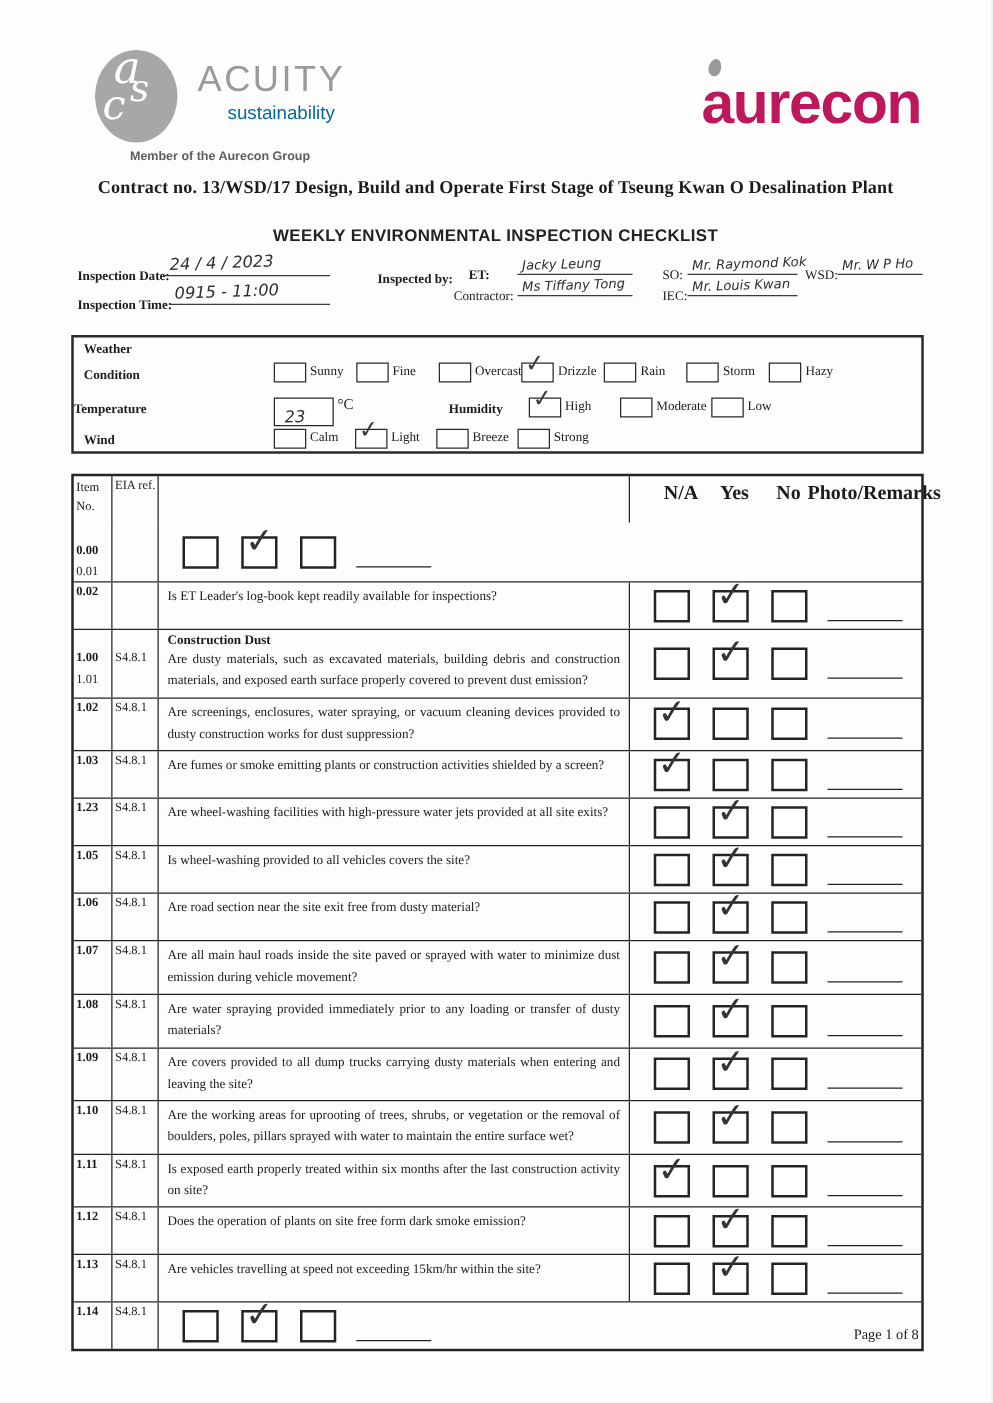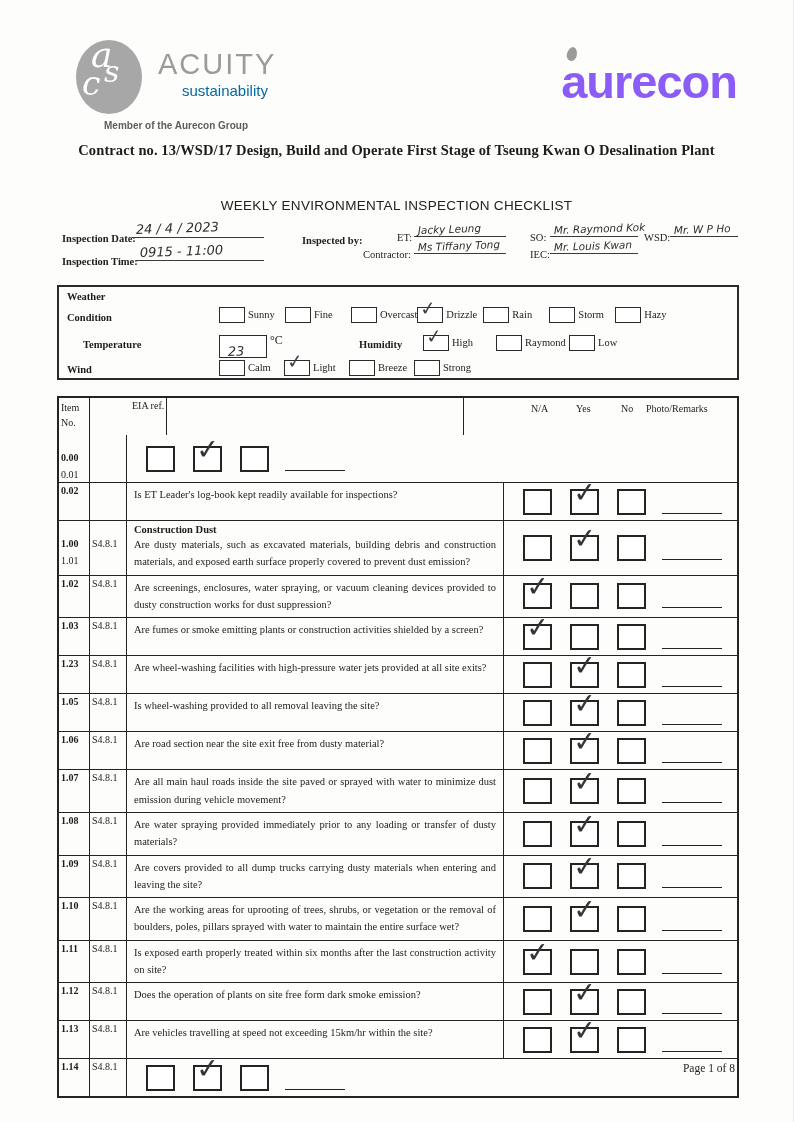--- a/index.html
+++ b/index.html
@@ -28,35 +28,35 @@
     position:absolute; left:106px; top:42px; font-family:"Liberation Sans", sans-serif;
     font-size:15px; color:#0369a1;
   }
   .acuity-tag {
     position:absolute; left:28px; top:80px; font-family:"Liberation Sans", sans-serif;
     font-size:10px; font-weight:bold; color:#5d5d5d; white-space:nowrap;
   }
   .aurecon { position:absolute; right:56px; top:14px; }
   .aurecon-word {
     font-family:"Liberation Sans", sans-serif; font-weight:bold;
-    font-size:47px; color:#8b5cf6; letter-spacing:-1px;
+    font-size:47px; color:#be185d; letter-spacing:-1px;
   }
   .aurecon-accent {
     position:absolute; left:6px; top:-7px; width:10px; height:14px;
     background:#9a9a9a; border-radius:50% 50% 50% 50% / 58% 58% 42% 42%;
     transform:rotate(14deg);
   }
   
   .contract {
     margin-top:12px; text-align:center; font-weight:bold; font-size:14.5px;
     letter-spacing:0.1px;
   }
   .doc-title {
-    margin-top:39px; text-align:center; font-family:"Liberation Sans", sans-serif;
-    font-weight:normal; font-size:13.5px; letter-spacing:0.3px; color:#222;
+    margin-top:22px; text-align:center; font-family:"Liberation Sans", sans-serif;
+    font-weight:bold; font-size:13.5px; letter-spacing:0.3px; color:#222;
   }
   
   .inspect { position:relative; height:52px; margin-top:14px; font-size:10.5px; }
   .lbl { position:absolute; font-weight:bold; white-space:nowrap; }
   .wline { position:absolute; border-bottom:1.2px solid #3a3a3a; height:17px; }
   .hand {
     position:absolute; bottom:0; left:4px; white-space:nowrap;
     font-family:"DejaVu Sans", sans-serif; font-style:italic;
     color:#2e2e2e; transform:rotate(-2deg); transform-origin:left bottom;
   }
@@ -118,24 +118,24 @@
     font-family:"DejaVu Sans", sans-serif; transform:rotate(-4deg); line-height:1;
   }
   .b-na  { left:19px; }
   .b-yes { left:66px; }
   .b-no  { left:113px; }
   .remark-line {
     position:absolute; left:158px; top:calc(50% + 11px); width:60px;
     border-bottom:1.6px solid #242424;
   }
   
-  .thead { min-height:37px;gap:40px; }
+  .thead { min-height:37px; }
   .thead .c-q, .thead .c-ans { border-right-color:#242424; }
   .th-item { line-height:1.5; }
-  .h-ans { position:absolute; top:5px; font-size:10px; }
+  .h-ans { position:absolute; top:5px; font-size:16px;font-weight:bold; }
   .h-na { left:27px; } .h-yes { left:72px; } .h-no { left:117px; } .h-rem { left:142px; }
   
   .pagenum { position:absolute; right:58px; bottom:48px; font-size:11.5px; }
 </style>
 </head>
 <body>
 
 <div class="page">
 
   <div class="brandbar">
@@ -163,21 +163,21 @@
     <span class="wline" style="left:132px; top:-6px; width:132px">
         <span class="hand big">24 / 4 / 2023</span>
       </span>
     <span class="lbl" style="left:62px; top:29px">Inspection Time:</span>
     <span class="wline" style="left:136px; top:17px; width:128px">
         <span class="hand big">0915 - 11:00</span>
       </span>
 
     <span class="lbl" style="left:302px; top:8px">Inspected by:</span>
 
-    <span class="lbl" style="left:397px; top:5px; font-weight:normal">ET:</span>
+    <span class="lbl" style="left:375px; top:5px; font-weight:bold">ET:</span>
     <span class="wline" style="left:414px; top:-7px; width:92px">
         <span class="hand sm">Jacky Leung</span>
       </span>
     <span class="lbl" style="left:363px; top:22px; font-weight:normal">Contractor:</span>
     <span class="wline" style="left:414px; top:10px; width:92px">
         <span class="hand sm">Ms Tiffany Tong</span>
       </span>
 
     <span class="lbl" style="left:530px; top:5px; font-weight:normal">SO:</span>
     <span class="wline" style="left:550px; top:-7px; width:88px">
@@ -222,36 +222,36 @@
         <span class="opt">
           <span class="cb"></span>
           <span class="cb-lab">Storm</span>
         </span>
         <span class="opt">
           <span class="cb"></span>
           <span class="cb-lab">Hazy</span>
         </span>
       </div>
 
-    <span class="lbl" style="left:24px; top:52px">Temperature</span>
+    <span class="lbl" style="left:0; top:52px">Temperature</span>
     <span class="tempbox">
         <span class="hand big">23</span>
       </span>
     <span class="tempunit">°C</span>
     <span class="lbl" style="left:300px; top:52px">Humidity</span>
     <div class="optrow hum-row" style="left:364px; top:48px" id="hum-opts">
         <span class="opt">
           <span class="cb">
             <span class="tick">✓</span>
           </span>
           <span class="cb-lab">High</span>
         </span>
         <span class="opt">
           <span class="cb"></span>
-          <span class="cb-lab">Raymond</span>
+          <span class="cb-lab">Moderate</span>
         </span>
         <span class="opt">
           <span class="cb"></span>
           <span class="cb-lab">Low</span>
         </span>
       </div>
 
     <span class="lbl" style="left:8px; top:77px">Wind</span>
     <div class="optrow wind-row" style="left:160px; top:73px" id="wind-opts">
         <span class="opt">
@@ -402,21 +402,21 @@
           </div>
         </div>
         <div class="trow">
           <div class="c-item">
             <div class="item-a">1.05</div>
           </div>
           <div class="c-eia">
             <div>S4.8.1</div>
           </div>
           <div class="c-q">
-            <div class="q-text">Is wheel-washing provided to all removal leaving the site?</div>
+            <div class="q-text">Is wheel-washing provided to all vehicles covers the site?</div>
           </div>
           <div class="c-ans">
             <span class="abox b-na"></span>
             <span class="abox b-yes">
               <span class="tick">✓</span>
             </span>
             <span class="abox b-no"></span>
             <span class="remark-line"></span>
           </div>
         </div>

